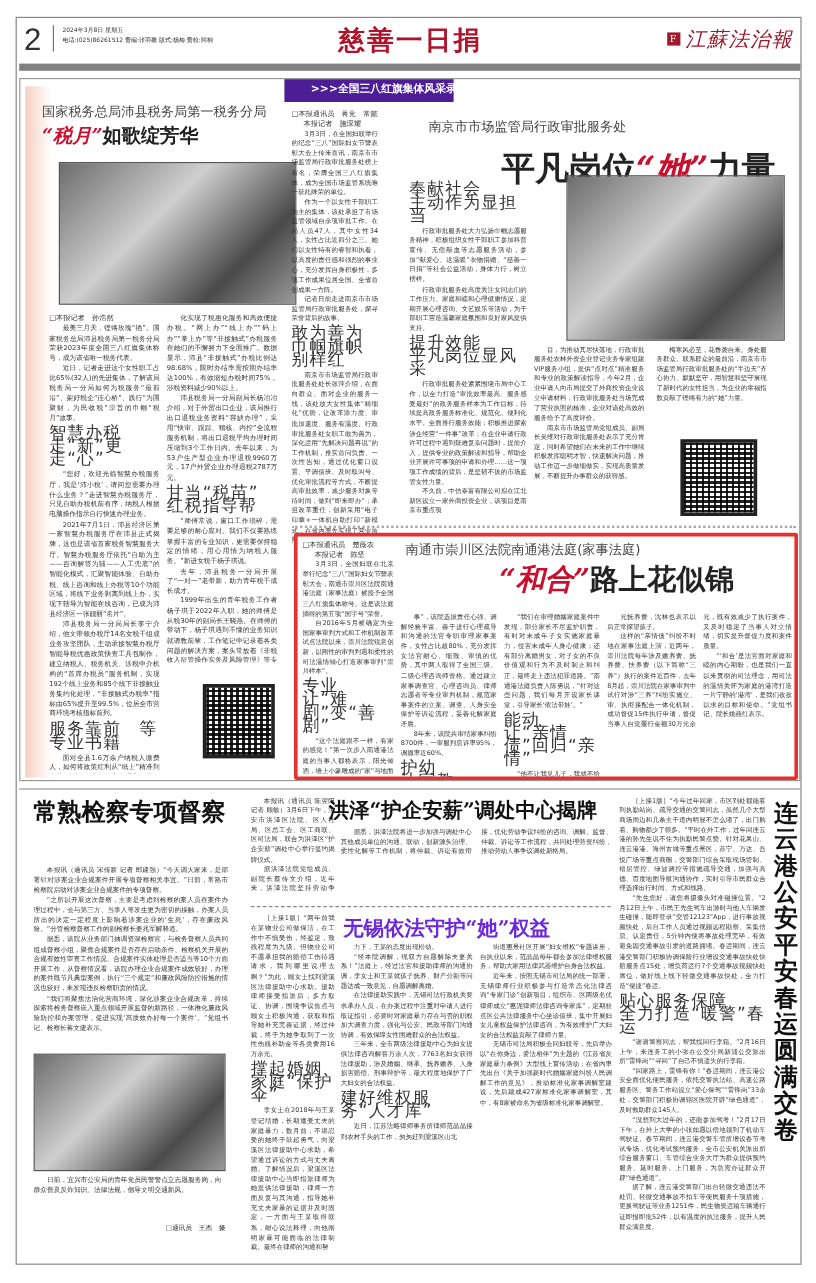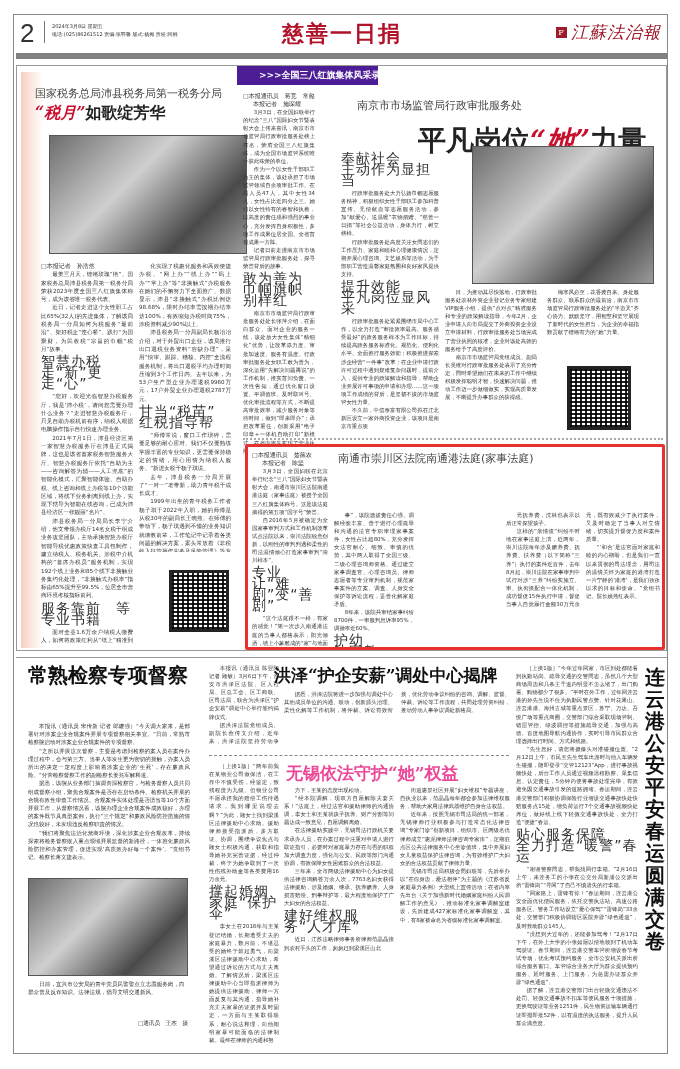--- a/index.html
+++ b/index.html
@@ -47,27 +47,27 @@
   .dotted-rule { position: absolute; left: 226px; top: 428px; width: 420px; border-top: 2px dotted #aaa; }
 
   
   .court { position: absolute; left: 228px; top: 434px; width: 420px; height: 148px; border: 3px solid #e8312f; border-radius: 2px; background: #fff; }
   .court .kicker { position: absolute; left: 90px; top: 4px; font-size: 11px; }
   .court .hl { position: absolute; left: 168px; top: 20px; font-size: 24px; }
 
   
   .bottom { position: absolute; left: 2px; top: 642px; width: 651px; height: 396px; border-top: 1px solid #999; }
   .bottom-left { position: absolute; left: 4px; top: 0; width: 172px; height: 396px; }
-  .bl-hl { position: absolute; left: 8px; top: 6px; font-size: 20px; line-height: 26px; font-weight: bold; color: #111; font-family: Liberation Mono, monospace; }
+  .bl-hl { position: absolute; left: 8px; top: 6px; font-size: 20px; line-height: 26px; font-weight: bold; color: #111; font-family: Liberation Sans, sans-serif; }
   .bl-photo { position: absolute; left: 8px; top: 220px; width: 160px; height: 98px; }
   .bl-caption { position: absolute; left: 8px; top: 322px; width: 162px; font-size: 5.6px; line-height: 8.3px; color: #333; text-indent: 2em; }
   .bl-credit { position: absolute; right: 4px; top: 362px; font-size: 5.6px; color: #333; }
 
   .hz-hl { position: absolute; left: 306px; top: 6px; font-size: 17px; font-weight: bold; color: #111; font-family: "DejaVu Serif", serif; white-space: nowrap; }
-  .wx-hl { position: absolute; left: 315px; top: 104px; font-size: 17px; font-weight: bold; color: #ec4899; font-family: "DejaVu Serif", serif; white-space: nowrap; text-align: right; }
+  .wx-hl { position: absolute; left: 315px; top: 104px; font-size: 17px; font-weight: bold; color: #6d28d9; font-family: "DejaVu Serif", serif; white-space: nowrap; text-align: right; }
   .mid-dotted { position: absolute; left: 193px; top: 97px; width: 300px; border-top: 1px dashed #888; }
 
   .lyg-vertical { position: absolute; left: 628px; top: 8px; width: 22px; font-size: 20px; line-height: 22px; font-weight: bold; color: #111; font-family: "DejaVu Serif", serif; word-break: break-all; text-align: center; }
 </style>
 </head>
 <body>
 
 <div class="page">
 
   <div class="masthead">
@@ -166,26 +166,36 @@
         <div class="byline" style="padding-left:10px;">本报记者　陈坚</div>
         <p>3月3日，全国妇联在北京举行纪念“三八”国际妇女节暨表彰大会，南通市崇川区法院南通港法庭（家事法庭）被授予全国三八红旗集体称号。这是该法庭摘得的第五项“国字号”荣誉。</p>
         <p>自2016年5月被确定为全国家事审判方式和工作机制改革试点法院以来，崇川法院锐意创新，以刚性的审判判遇和柔性的司法温情倾心打造家事审判“崇川样本”。</p>
         <div class="subhead" style="white-space:pre-line;">专业
 让“难剧”变“善剧”</div>
         <p>“这个法庭跟不一样，有家的感觉！”第一次步入南通港法庭的当事人都格表示，阳光倾洒，墙上小篆雕成的“家”与地面用花草摆成的“和”字相呼应，“丈夫”“妻子”等家庭称呼取代了“原告”“被告”，舒适的软座茶几、儿童娱乐区……一个个贴心的细节为法庭增添了温馨的色彩。</p>
 
       </div>
 
       <div class="kicker">南通市崇川区法院南通港法庭(家事法庭)</div>
+      <div class="hl headline-quote">
+        <span class="q-red">“和合”</span><span>路上花似锦</span>
+      </div>
 
       <div class="col" style="left:86px; top:64px; width:80px; height:136px; font-size:5.4px; line-height:8.1px;">
         <p>事”，该院选拔责任心强、调解经验丰富、善于进行心理疏导和沟通的法官专职审理家事案件，女性占比超80%，充分发挥女法官耐心、细致、审慎的优势，其中两人取得了全国三级、二级心理咨询师资格。通过建立家事调查官、心理咨询员、律师志愿者等专业审判机制，规范家事案件的立案、调查、人身安全保护等诉讼流程，妥善化解家庭矛盾。</p>
         <p>8年来，该院共审结家事纠纷8700件，一审服判息诉率95%，调撤率近60%。</p>
         <div class="subhead" style="white-space:pre-line;">护幼
 让家教更“有方”</div>
+
+      </div>
+      <div class="col" style="left:172px; top:64px; width:80px; height:136px; font-size:5.4px; line-height:8.1px;">
+        <p>“我们在审理婚姻家庭案件中发现，部分家长不尽监护职责，有时对未成年子女实施家庭暴力，侵害未成年人身心健康；还有部分离婚男女，对子女的不良价值观和行为不及时制止和纠正，最终走上违法犯罪道路。”南通港法庭负责人陈勇说，“针对这些问题，我们每月开设家长课堂，引导家长‘依法带娃’。”</p>
+        <div class="subhead" style="white-space:pre-line;">能动
+让“亲情债”回归“亲情”</div>
+        <p>“他不让我见儿子，我就不给抚养费！”崇川法院家事法庭调解室里，一位年轻的母亲态度决绝，调解员张静孙对这件“亲情债”纠纷唏嘘不已。</p>
 
       </div>
       <div class="col" style="left:258px; top:64px; width:154px; height:136px; font-size:5.4px; line-height:8.1px; column-count:2; column-gap:6px;">
         <p>元抚养费，沈林也表示以后正常探望孩子。</p>
         <p>这样的“亲情债”纠纷不时地在家事法庭上演，近两年，崇川法院每年涉及赡养费、抚养费、扶养费（以下简称“三养”）执行的案件近百件，去年8月起，崇川法院在家事审判中试行对涉“三养”纠纷实施立、审、执衔接配合一体化机制，成功督促15件执行申请，督促当事人自觉履行金额30万元余元，既有效减少了执行案件，又及时稳定了当事人对立情绪，切实提升督促力度和案件质量。</p>
         <p>“‘和合’是法官面对家庭和睦的内心期盼，也是我们一直以来贯彻的司法理念，用司法的温情关怀为家庭的港湾打造一片宁静的‘港湾’，是我们孜孜以求的目标和使命。”党组书记、院长姚燕红表示。</p>
       </div>
     </div>
   </div>
 

